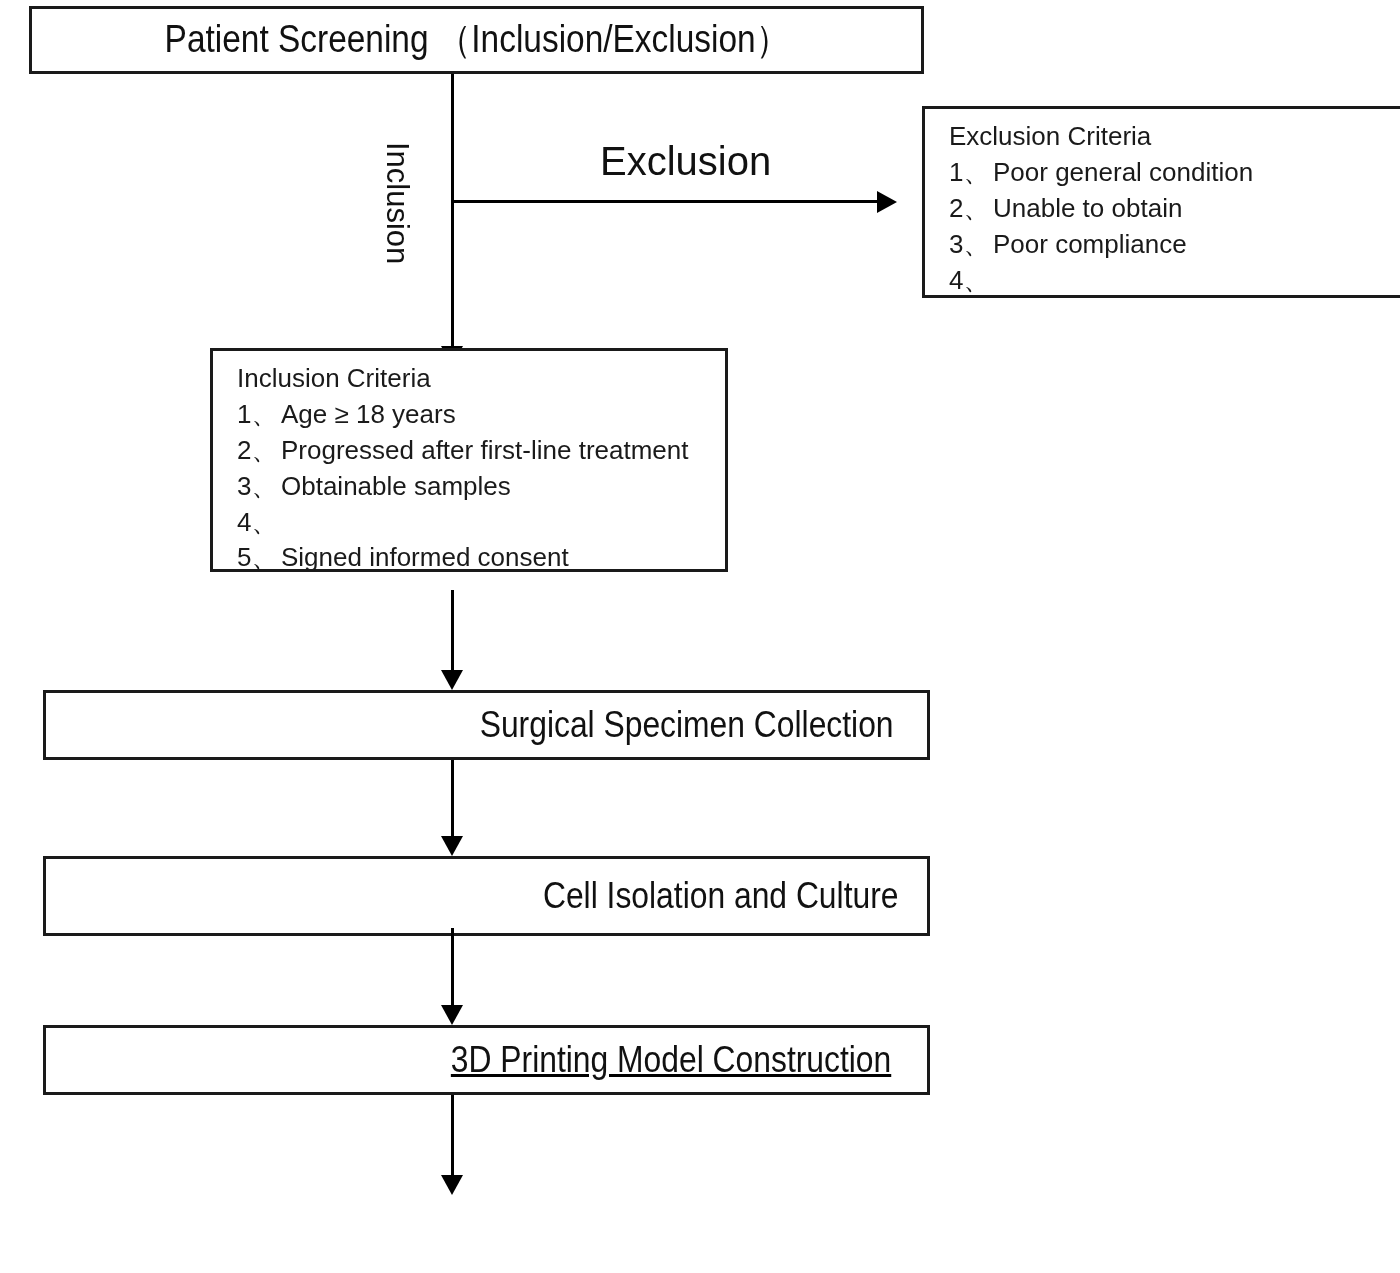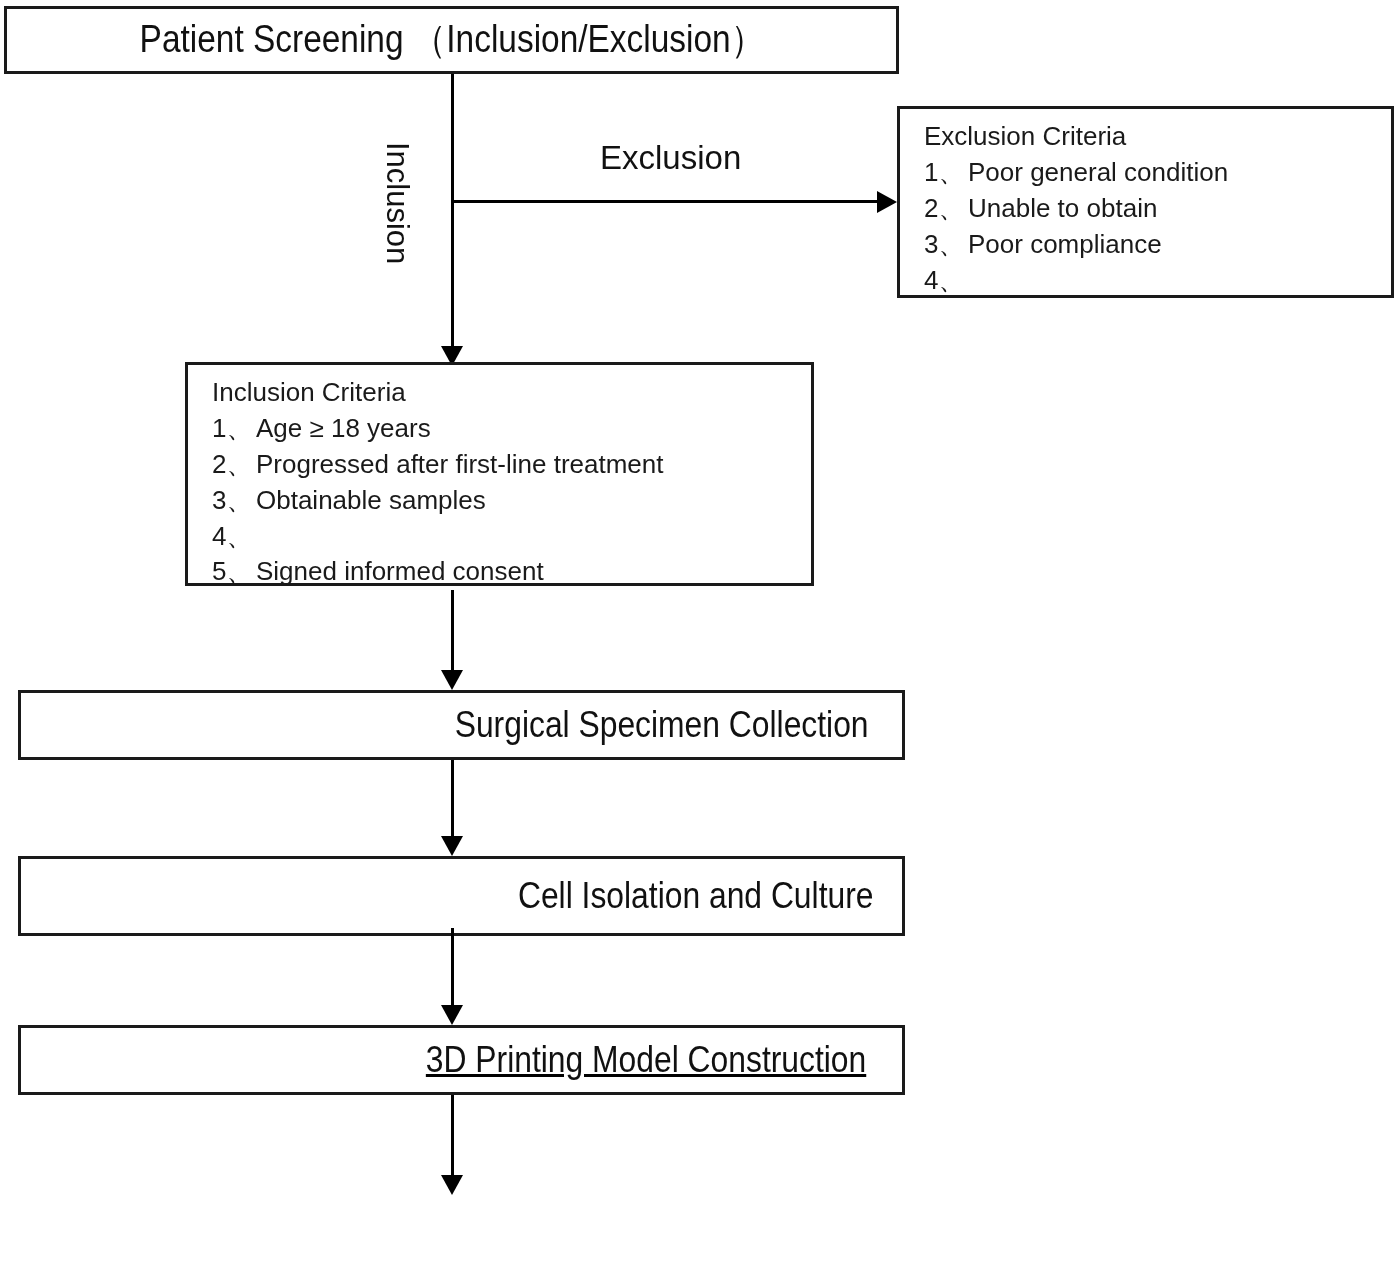--- a/index.html
+++ b/index.html
@@ -18,20 +18,21 @@
     background: #ffffff;
     overflow: hidden;
   }
 
   
   .box {
     position: absolute;
     box-sizing: border-box;
     background: #ffffff;
     border: 3px solid #1a1a1a;
+    margin-left: 25px;
   }
   .process-box {
     display: flex;
     align-items: center;
     justify-content: flex-end;
   }
   .process-label {
     font-family: "Liberation Sans", sans-serif;
     font-size: 37px;
     line-height: 1.05;
@@ -103,21 +104,21 @@
     width: 0;
     height: 0;
     border-top: 11px solid transparent;
     border-bottom: 11px solid transparent;
     border-left: 20px solid #000000;
   }
 
   
   .edge-label {
     position: absolute;
-    font-size: 33px;
+    font-size: 40px;
     color: #111111;
     white-space: nowrap;
   }
   .edge-label-vertical {
     position: absolute;
     font-size: 31px;
     color: #111111;
     white-space: nowrap;
     transform-origin: left top;
     transform: rotate(90deg);
@@ -153,21 +154,21 @@
     </div>
     <div class="criteria-item">
       <span class="criteria-num">3、</span>
       <span>Poor compliance</span>
     </div>
     <div class="criteria-item">
       <span class="criteria-num">4、</span>
     </div>
   </div>
 
-  <div class="box criteria-box" style="left:185px; top:362px; width:629px; height:224px;">
+  <div class="box criteria-box" style="left:185px; top:348px; width:518px; height:224px;">
     <div class="criteria-heading">Inclusion Criteria</div>
     <div class="criteria-item">
       <span class="criteria-num">1、</span>
       <span>Age ≥ 18 years</span>
     </div>
     <div class="criteria-item">
       <span class="criteria-num">2、</span>
       <span>Progressed after first-line treatment</span>
     </div>
     <div class="criteria-item">

